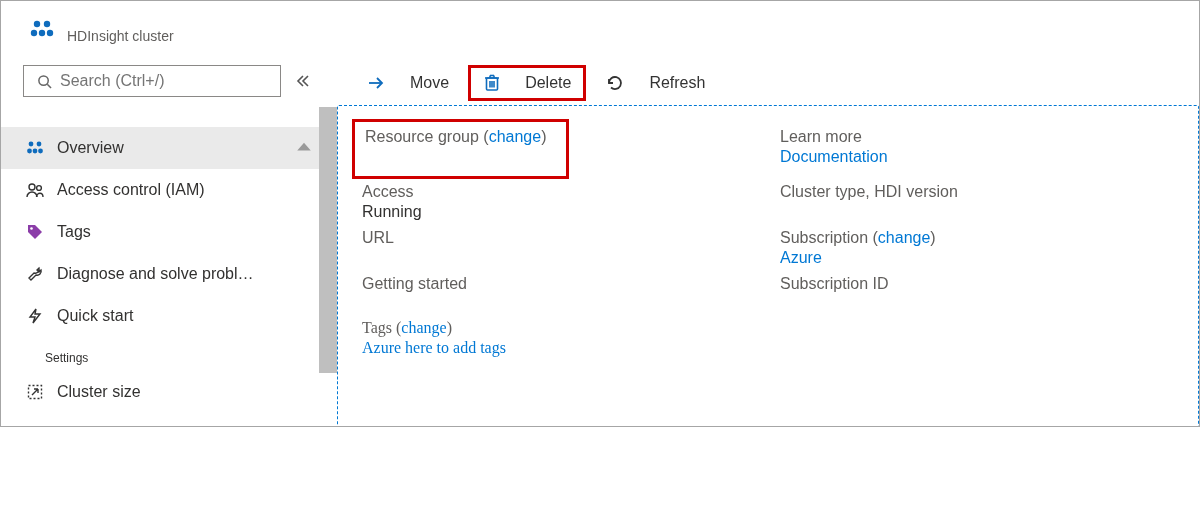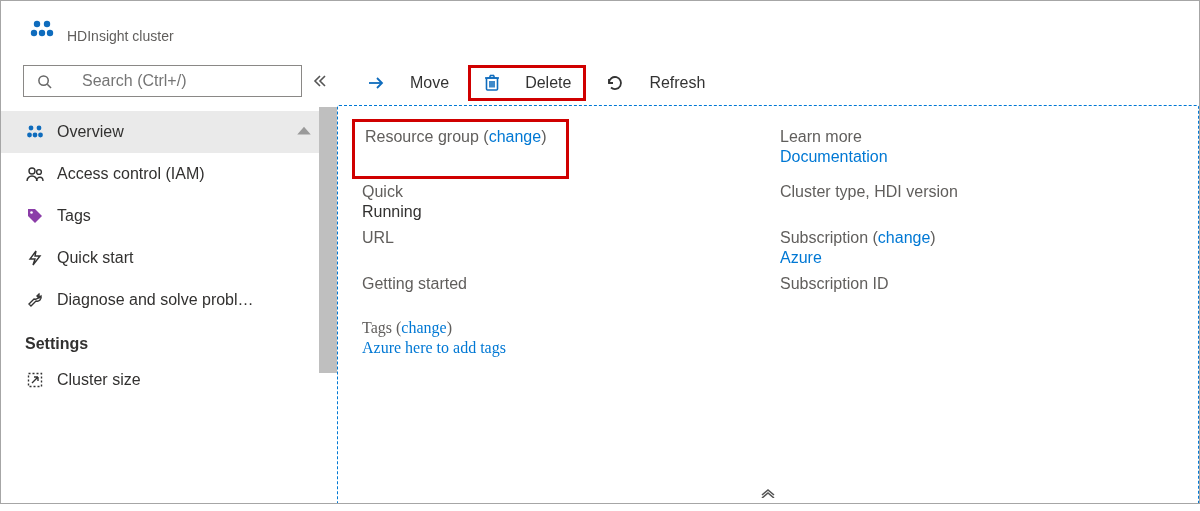--- a/index.html
+++ b/index.html
@@ -19,21 +19,21 @@
   html, body {
     margin: 0; padding: 0;
     width: 1200px; height: 511px;
     font-family: "Segoe UI", "Helvetica Neue", Arial, sans-serif;
     font-size: 15.5px;
     color: var(--ink);
     background: #fff;
   }
   .window {
     position: relative;
-    width: 1200px; height: 504px;
+    width: 1200px; height: 427px;
     border: 1px solid var(--chrome);
     overflow: hidden;
   }
   
   .header {
     height: 60px;
     display: flex;
     align-items: center;
     padding-left: 28px;
     gap: 12px;
@@ -66,59 +66,60 @@
     padding: 4px 10px 8px 22px;
     gap: 10px;
   }
   .search-box {
     flex: 1 1 auto;
     height: 32px;
     border: 1px solid #8a8886;
     display: flex;
     align-items: center;
     padding: 0 10px;
-    gap: 26px;
+    gap: 4px;
     color: #666;
     background: #fff;
   }
   .search-box input {
     border: none; outline: none;
     font-size: 16px; color: #444;
     flex: 1;
     background: transparent;
   }
   .collapse-btn {
     width: 24px; height: 24px;
     display: flex; align-items:center; justify-content:center;
     color: #666; cursor: pointer;
   }
   .nav {
-    list-style:none; padding:0; margin: 6px 0 0 0;
+    list-style:none; padding:0; margin: 22px 0 0 0;
   }
   .nav li {
     display: flex; align-items: center;
     height: 42px;
     padding: 0 12px 0 24px;
     gap: 12px;
     color: var(--ink);
     cursor: pointer;
     position: relative;
   }
   .nav li.selected {
     background: var(--selected);
   }
   .nav li .label { flex: 1; font-size: 16px; white-space:nowrap; overflow:hidden; text-overflow:ellipsis;}
   .nav li .chev {
     color: #888;
   }
   .section-title {
     padding: 14px 0 4px 24px;
-    font-size: 16px;
-    font-weight: 700;
+    font-size: 12px;
+    font-weight: 400;
     color: var(--ink);
+    margin-left: 20px;
   }
   .ico { width:20px; height:20px; display:flex; align-items:center; justify-content:center; flex:0 0 20px;}
   .ico svg { display:block; }
   
   .main {
     flex: 1 1 auto;
     position: relative;
   }
   .toolbar {
     height: 44px;
@@ -257,32 +258,32 @@
             <svg width="18" height="18" viewBox="0 0 18 18">
                 <polygon points="2,2 9,2 16,9 9,16 2,9" fill="#8b3da8"></polygon>
                 <circle cx="5.5" cy="5.5" r="1.3" fill="#fff"></circle>
               </svg>
           </span>
           <span class="label">Tags</span>
         </li>
         <li>
           <span class="ico">
             <svg width="18" height="18" viewBox="0 0 18 18" fill="none" stroke="#333" stroke-width="1.4">
+                <path d="M13 3a4 4 0 0 1-5 5L3 13l2 2 5-5a4 4 0 0 0 5-5l-2 2-2-2z"></path>
+              </svg>
+          </span>
+          <span class="label">Diagnose and solve probl…</span>
+        </li>
+        <li>
+          <span class="ico">
+            <svg width="18" height="18" viewBox="0 0 18 18" fill="none" stroke="#333" stroke-width="1.4">
                 <polygon points="10,2 4,10 9,10 7,16 14,7 9,7"></polygon>
               </svg>
           </span>
           <span class="label">Quick start</span>
-        </li>
-        <li>
-          <span class="ico">
-            <svg width="18" height="18" viewBox="0 0 18 18" fill="none" stroke="#333" stroke-width="1.4">
-                <path d="M13 3a4 4 0 0 1-5 5L3 13l2 2 5-5a4 4 0 0 0 5-5l-2 2-2-2z"></path>
-              </svg>
-          </span>
-          <span class="label">Diagnose and solve probl…</span>
         </li>
       </ul>
 
       <div class="section-title">Settings</div>
 
       <ul class="nav" style="margin-top:2px">
         <li>
           <span class="ico">
             <svg width="18" height="18" viewBox="0 0 18 18" fill="none" stroke="#333" stroke-width="1.4">
                 <rect x="2.5" y="2.5" width="13" height="13" stroke-dasharray="2 2"></rect>
@@ -342,21 +343,21 @@
             <span class="rg-highlight">
               <span class="lbl"><span>Resource group</span> (<span class="linkish">change</span>)</span>
             </span>
           </div>
           <div class="cell">
             <div class="lbl">Learn more</div>
             <div class="val linkish">Documentation</div>
           </div>
 
           <div class="cell">
-            <div class="lbl">Quick</div>
+            <div class="lbl">Access</div>
             <div class="val">Running</div>
           </div>
           <div class="cell">
             <div class="lbl">Cluster type, HDI version</div>
           </div>
 
           <div class="cell">
             <div class="lbl">URL</div>
           </div>
 

